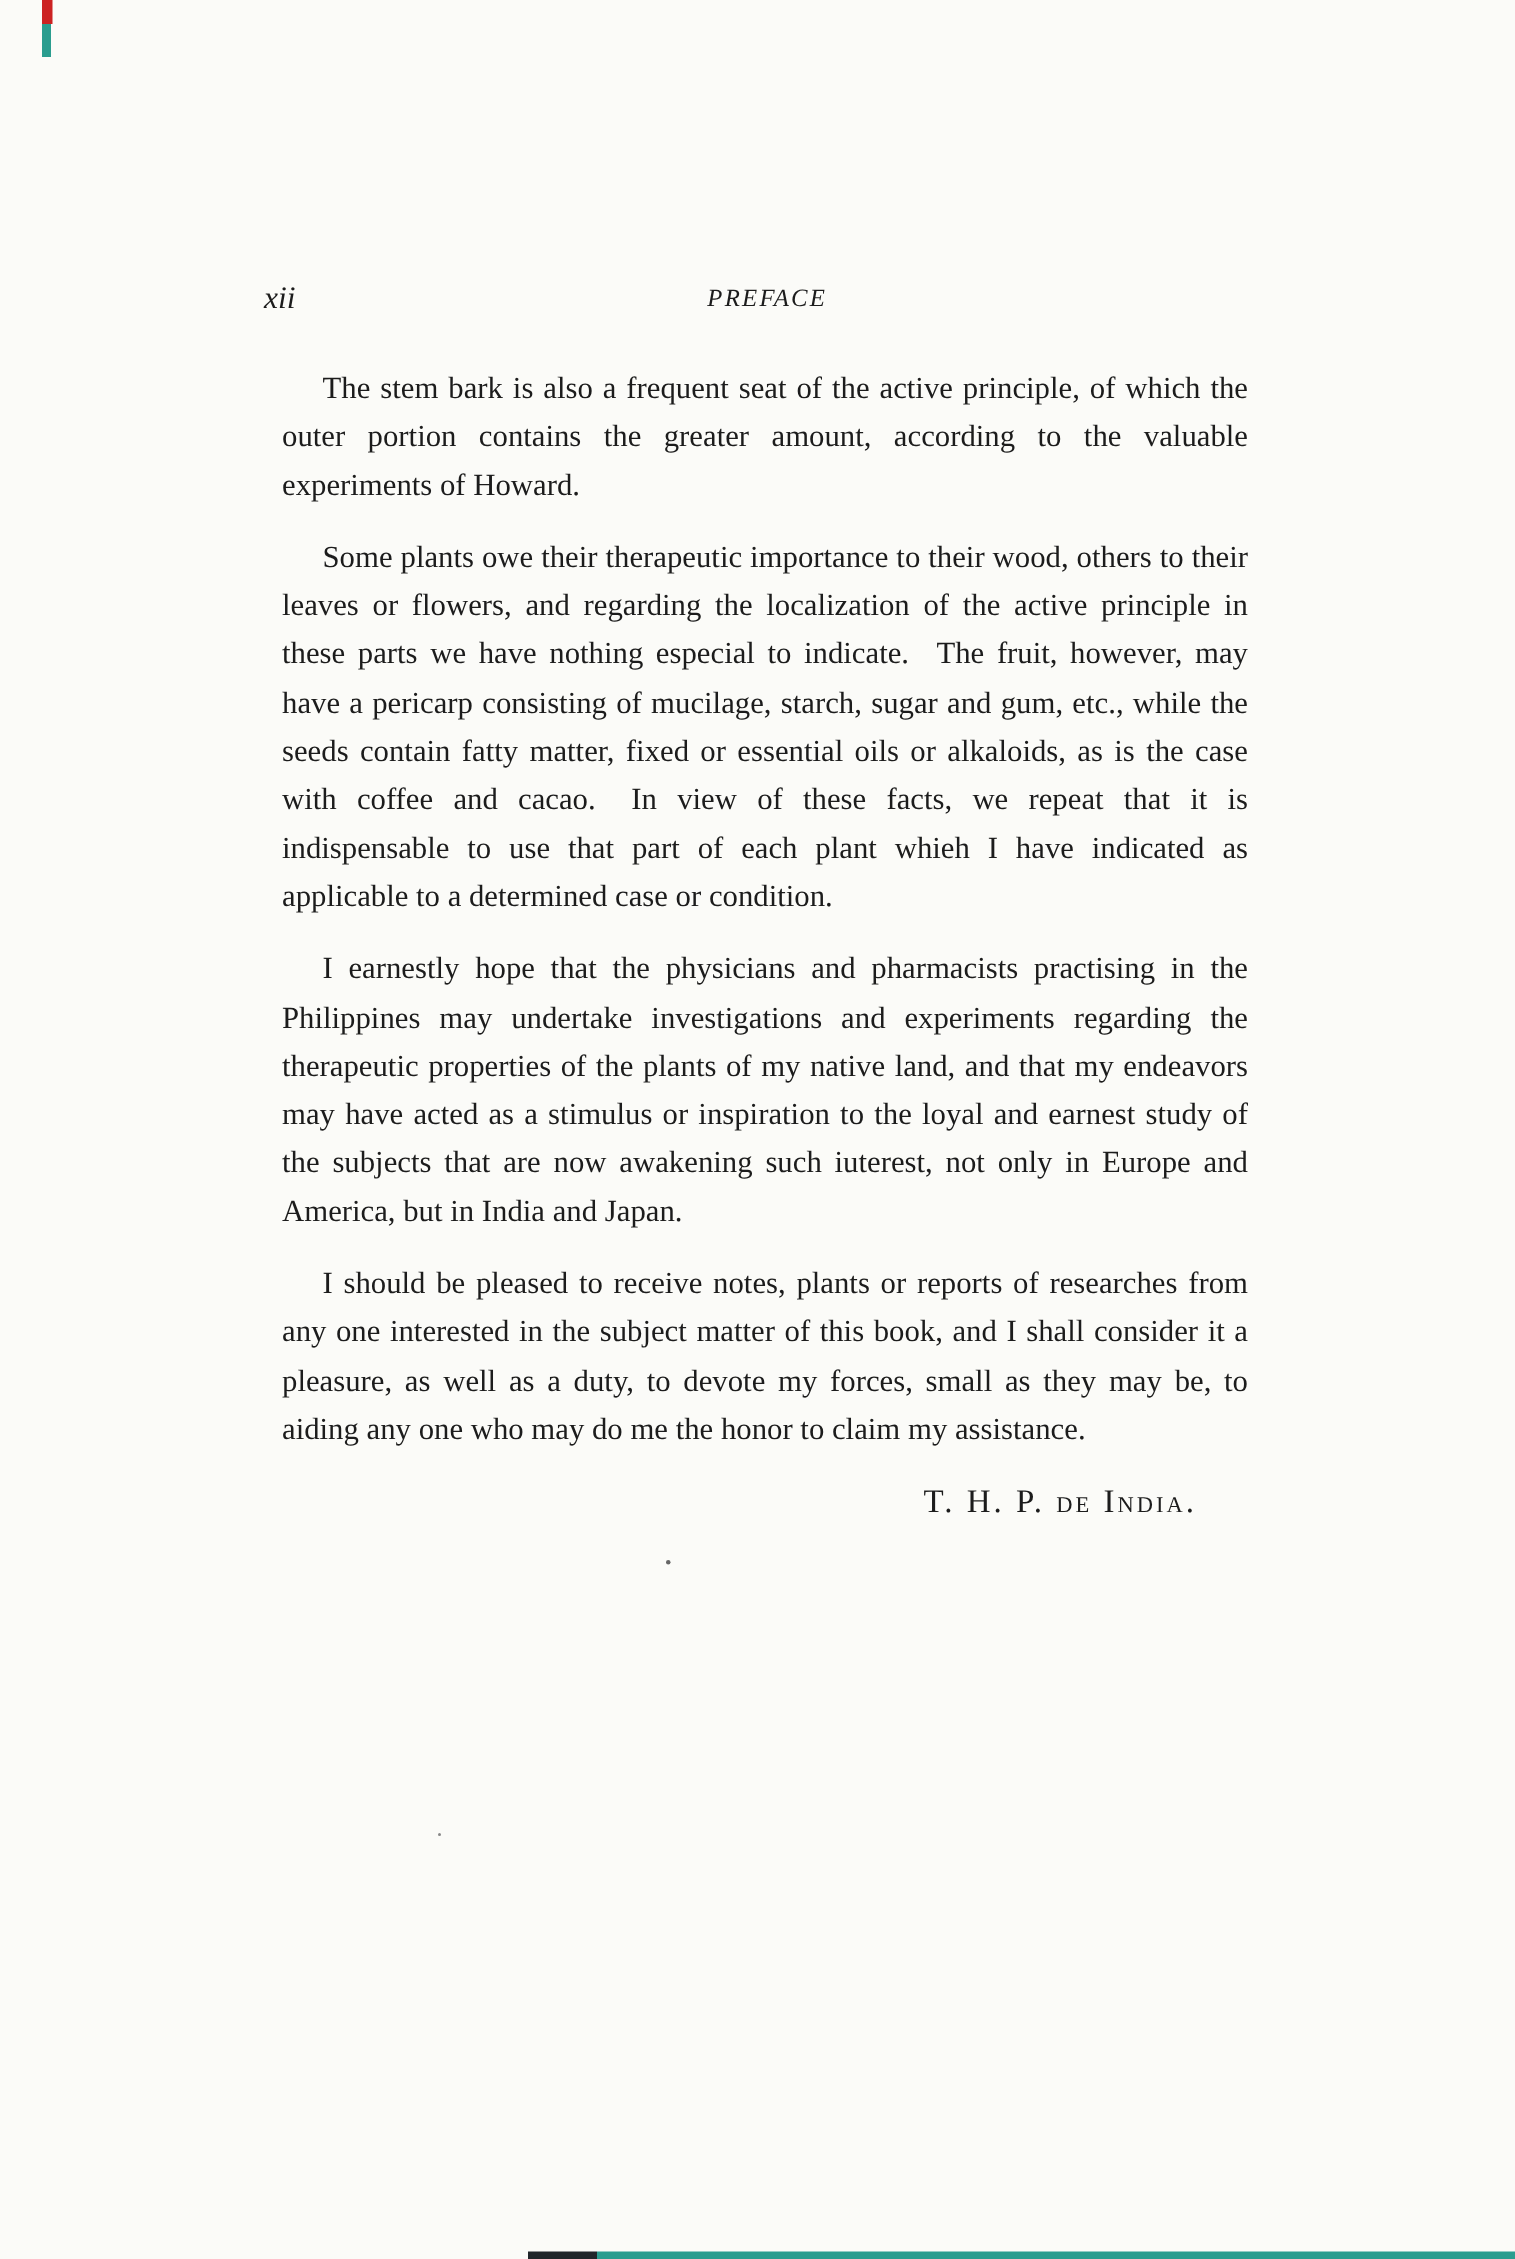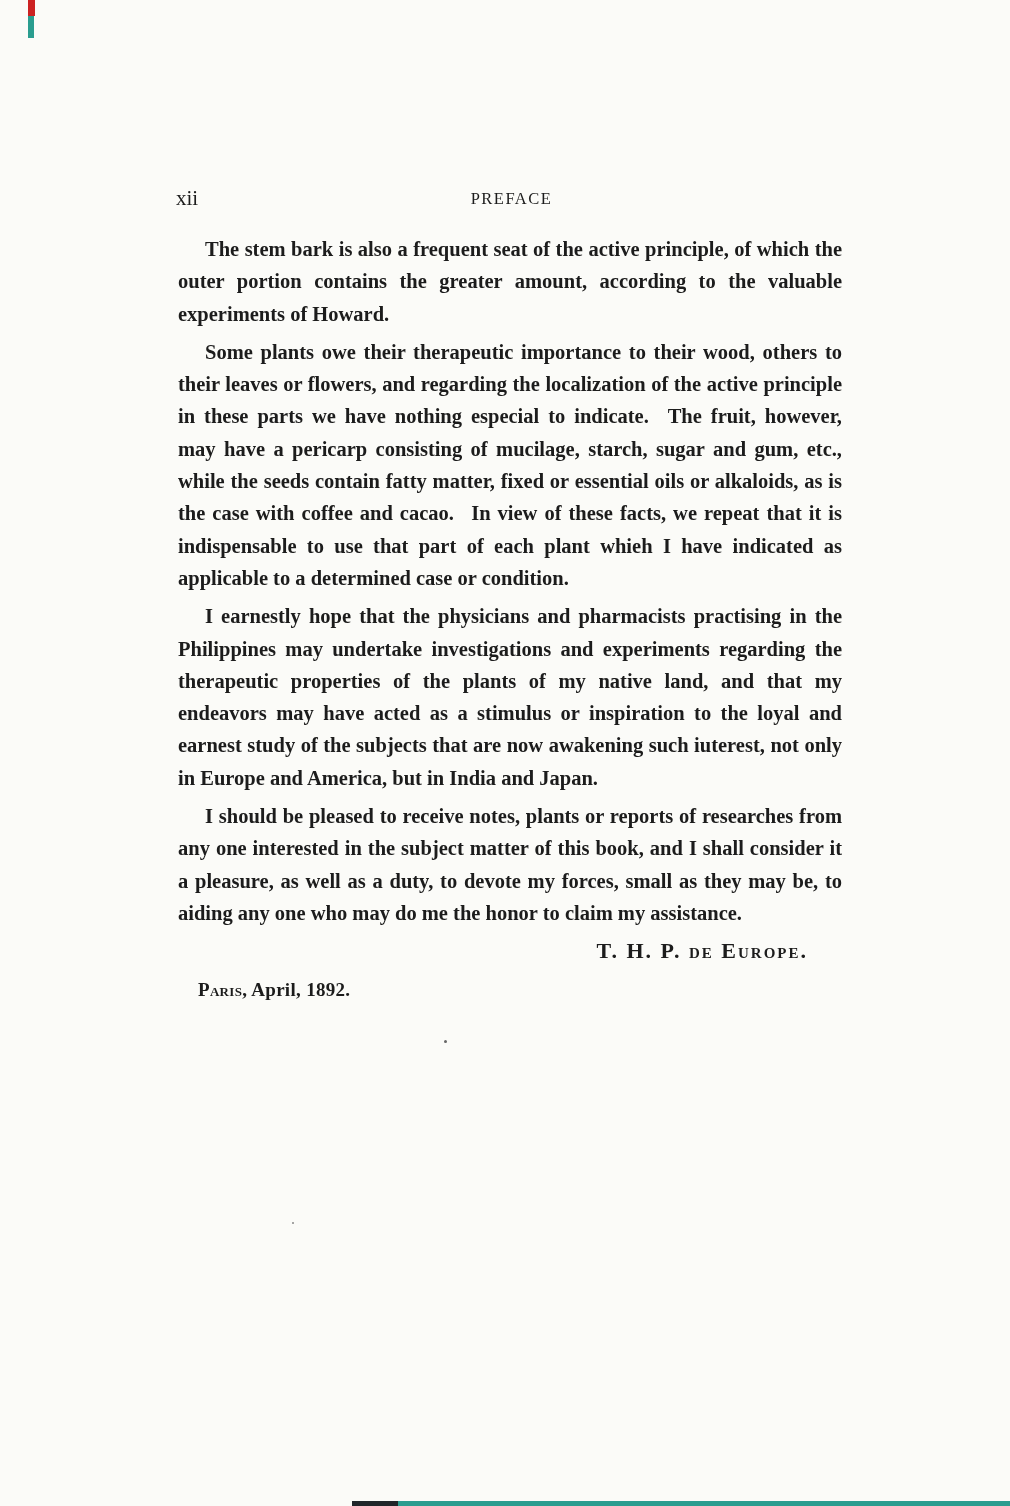--- a/index.html
+++ b/index.html
@@ -15,20 +15,21 @@
   }
   .page { position: absolute; inset: 0; }
 
   
   .page-header {
     position: absolute;
     top: 186px;
     left: 172px;
     width: 676px;
     height: 28px;
+    font-style: italic;
   }
   .page-number {
     position: absolute;
     left: 4px;
     top: 0;
     font-size: 21px;
   }
   .running-title {
     position: absolute;
     left: 3px;
@@ -43,23 +44,22 @@
   .text-block {
     position: absolute;
     top: 227px;
     left: 172px;
     width: 676px;
     font-size: 20.5px;
     line-height: 32.3px;
     text-align: justify;
   }
   .text-block p {
-    margin: 6px;
+    margin: 16px;
     text-indent: 27px;
-    font-weight: bold;
   }
   .signature {
     text-align: right;
     text-indent: 0 !important;
     padding-right: 34px;
     margin-top: 6px !important;
     font-size: 22px;
     font-variant: small-caps;
     letter-spacing: 2px;
   }
@@ -96,20 +96,16 @@
   <header class="page-header">
     <span class="page-number">xii</span>
     <span class="running-title">PREFACE</span>
   </header>
 
   <main class="text-block">
     <p>The stem bark is also a frequent seat of the active principle, of which the outer portion contains the greater amount, according to the valuable experiments of Howard.</p>
     <p>Some plants owe their therapeutic importance to their wood, others to their leaves or flowers, and regarding the localization of the active principle in these parts we have nothing especial to indicate.  The fruit, however, may have a pericarp consisting of mucilage, starch, sugar and gum, etc., while the seeds contain fatty matter, fixed or essential oils or alkaloids, as is the case with coffee and cacao.  In view of these facts, we repeat that it is indispensable to use that part of each plant whieh I have indicated as applicable to a determined case or condition.</p>
     <p>I earnestly hope that the physicians and pharmacists practising in the Philippines may undertake investigations and experiments regarding the therapeutic properties of the plants of my native land, and that my endeavors may have acted as a stimulus or inspiration to the loyal and earnest study of the subjects that are now awakening such iuterest, not only in Europe and America, but in India and Japan.</p>
     <p>I should be pleased to receive notes, plants or reports of researches from any one interested in the subject matter of this book, and I shall consider it a pleasure, as well as a duty, to devote my forces, small as they may be, to aiding any one who may do me the honor to claim my assistance.</p>
-    <p class="signature">T. H. P. de Europe.</p>
-    <p class="dateline">
-      <span class="smallcaps">Paris,</span>
-      <span>April, 1892.</span>
-    </p>
+    <p class="signature">T. H. P. de India.</p>
   </main>
 
 </div>
 
 </body></html>

